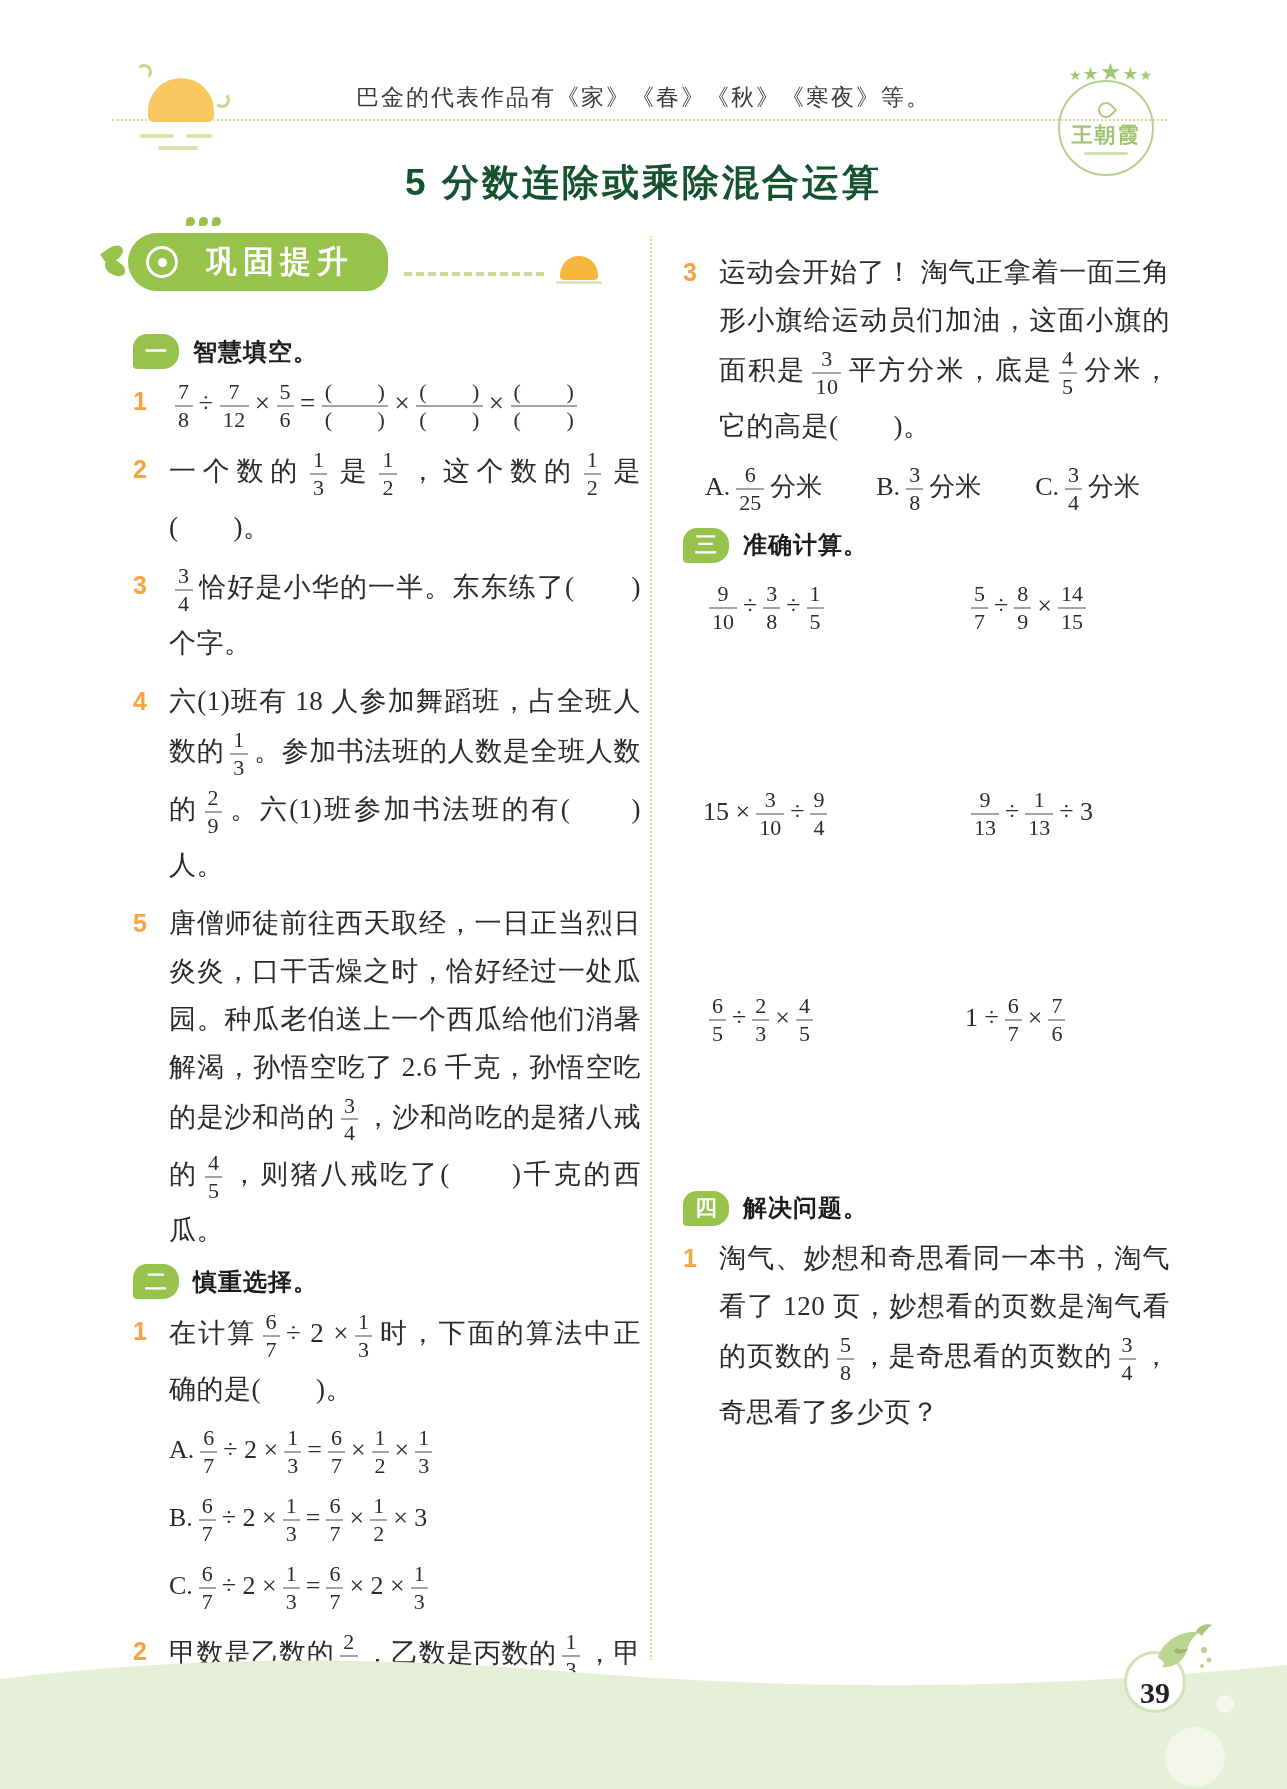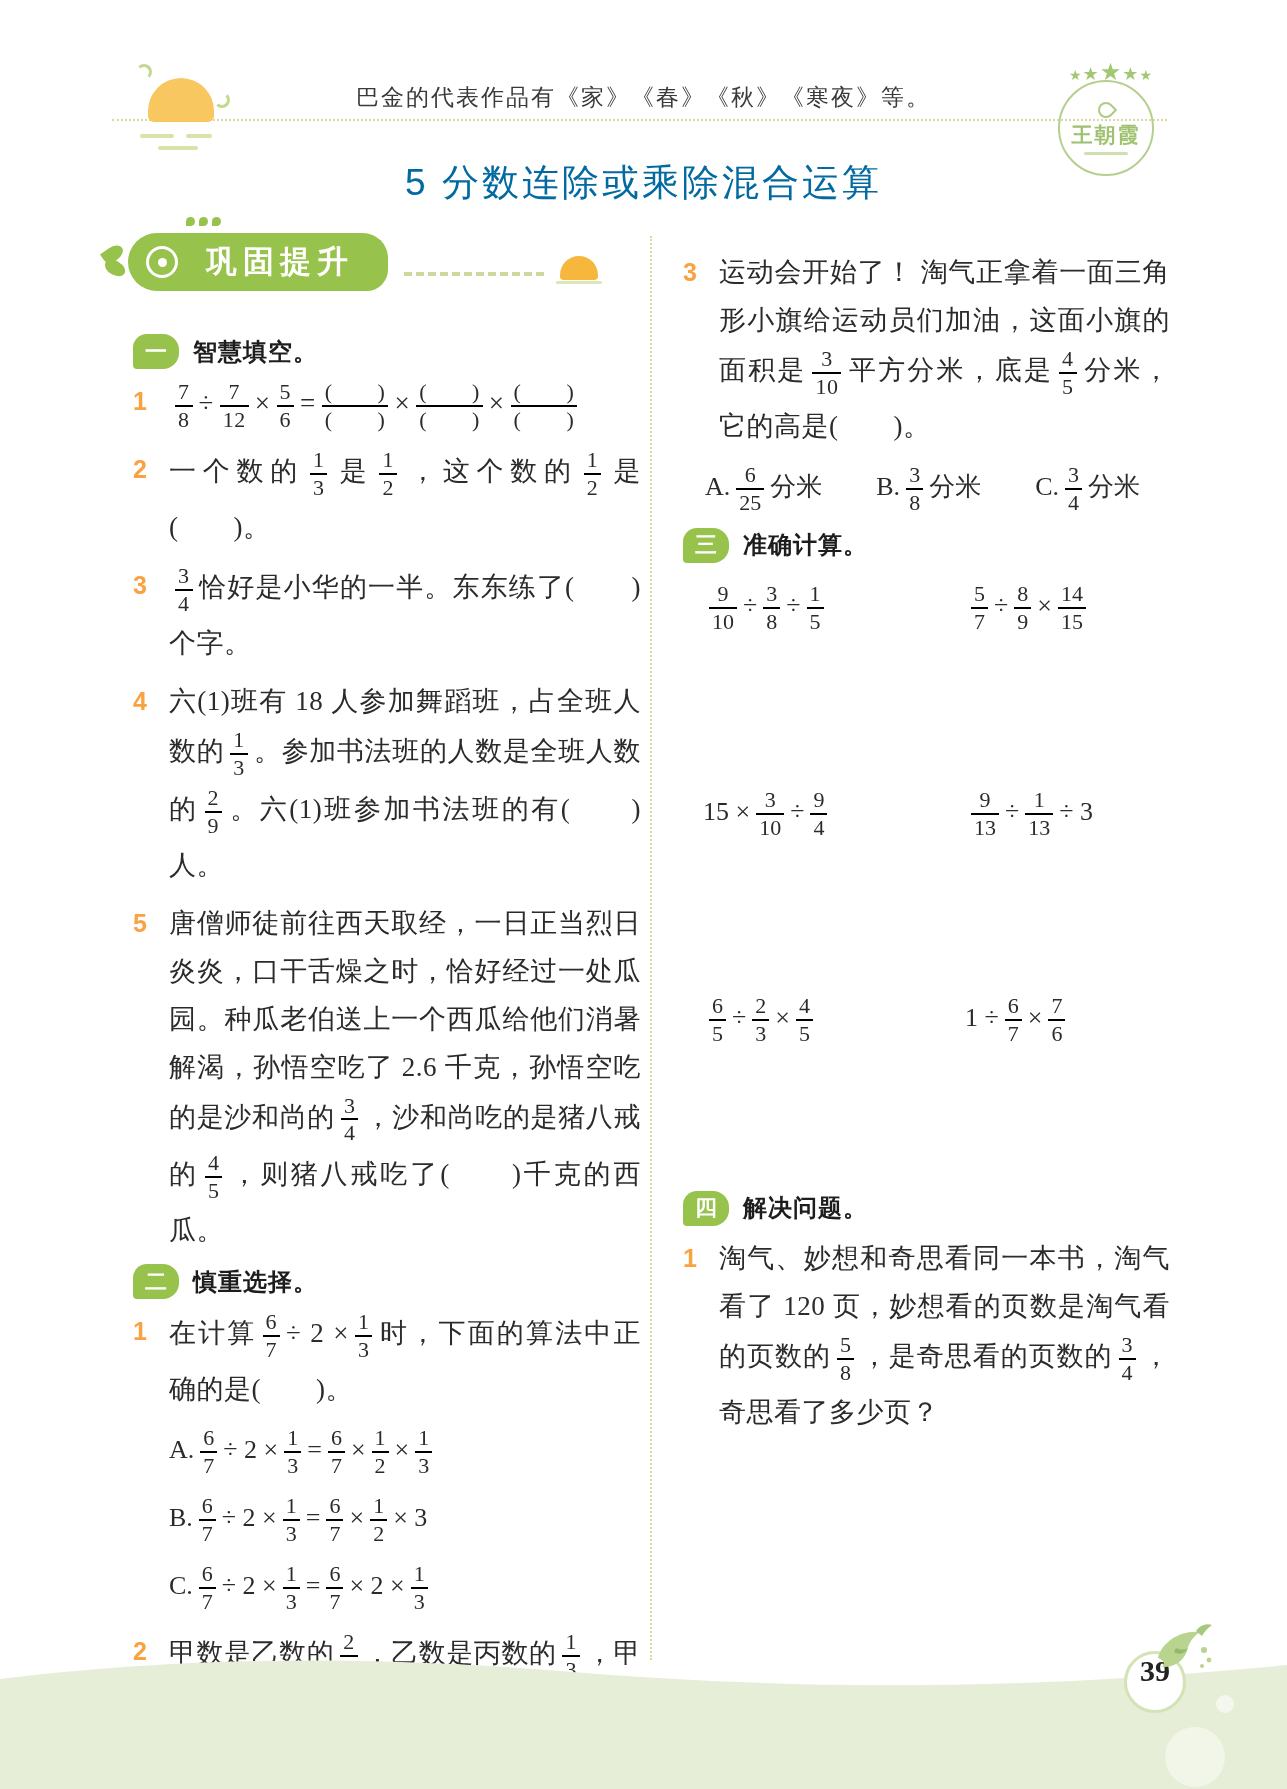--- a/index.html
+++ b/index.html
@@ -24,21 +24,21 @@
     align-items:center; justify-content:center; gap:3px; }
   .logo-stars { position:absolute; top:-22px; left:-14px; width:130px; text-align:center;
     color:#a3c873; letter-spacing:1px; line-height:1; }
   .logo-stars .s1{font-size:14px}.logo-stars .s2{font-size:18px}.logo-stars .s3{font-size:24px}
   .logo-flower { width:16px; height:16px; border:2px solid #aecb85; border-radius:50% 0 50% 50%; transform:rotate(45deg); }
   .logo-name { font-size:21px; font-weight:bold; color:#9fc271; letter-spacing:2px; }
   .logo-bar { width:44px; height:3px; background:#cfe0b0; border-radius:2px; }
   
   .page-title { position:absolute; top:158px; left:0; width:100%; text-align:center;
     font-family:"Liberation Sans","DejaVu Sans",sans-serif;
-    font-size:37px; font-weight:normal; color:#0369a1; letter-spacing:3px; }
+    font-size:37px; font-weight:bold; color:#14532d; letter-spacing:3px; }
   
   .banner { position:absolute; left:128px; top:232px; height:60px; display:flex; align-items:center; }
   .whale { position:relative; height:58px; background:#97c24b;
     border-radius:30px 26px 22px 30px; padding:0 34px 0 78px;
     display:flex; align-items:center; }
   .whale-eye { position:absolute; left:18px; top:13px; width:32px; height:32px;
     border:3px solid #fff; border-radius:50%; display:flex; align-items:center; justify-content:center; }
   .whale-eye i { width:9px; height:9px; background:#fff; border-radius:50%; }
   .whale-spout { position:absolute; left:58px; top:-16px; display:flex; gap:4px; }
   .whale-spout i { width:9px; height:9px; background:#97c24b; border-radius:50% 50% 50% 0; }
@@ -68,30 +68,30 @@
   .problem { display:flex; align-items:flex-start; margin-bottom:10px; }
   .p-num { width:36px; flex:0 0 36px; color:#f9a242; font-weight:bold;
     font-family:"Liberation Sans","DejaVu Sans",sans-serif; font-size:25px; line-height:48px; }
   .p-body { flex:1; font-size:27px; line-height:48px; text-align:justify; letter-spacing:0.5px; }
   .option-line { margin:10px 0 10px 36px; font-size:26px; }
   .options-row-frac { display:flex; margin:10px 0 6px 22px; gap:54px; font-size:26px; align-items:center; }
   
   .frac { display:inline-flex; flex-direction:column; align-items:center;
     vertical-align:middle; margin:2px 6px; font-size:22px; line-height:1.18; text-align:center; }
   .frac .num { padding:0 3px; }
-  .frac .den { padding:0 3px; border-top:2px solid #000000; }
+  .frac .den { padding:0 3px; border-top:2px solid #a3a3a3; }
   
   .calc-grid { display:grid; grid-template-columns:262px 1fr; grid-auto-rows:206px;
     margin-left:20px; font-size:26px; align-items:start; }
   .calc-grid .expr { padding-top:8px; }
   
   .footer-wave { position:absolute; left:0; bottom:0; width:1287px; height:140px; }
   .page-circle { position:absolute; left:1124px; top:1651px; width:62px; height:62px;
     background:#fff; border:3px solid #d4e3b6; border-radius:50%;
-    display:flex; align-items:flex-start; justify-content:center;
+    display:flex; align-items:flex-end; justify-content:center;
     font-size:30px; font-weight:bold; color:#222; }
   .dolphin { position:absolute; left:1152px; top:1622px; }
 </style>
 </head>
 <body>
 
 <div class="hline"></div>
 <div class="header-note">巴金的代表作品有《家》《春》《秋》《寒夜》等。</div>
 
 <div class="sun"></div>

